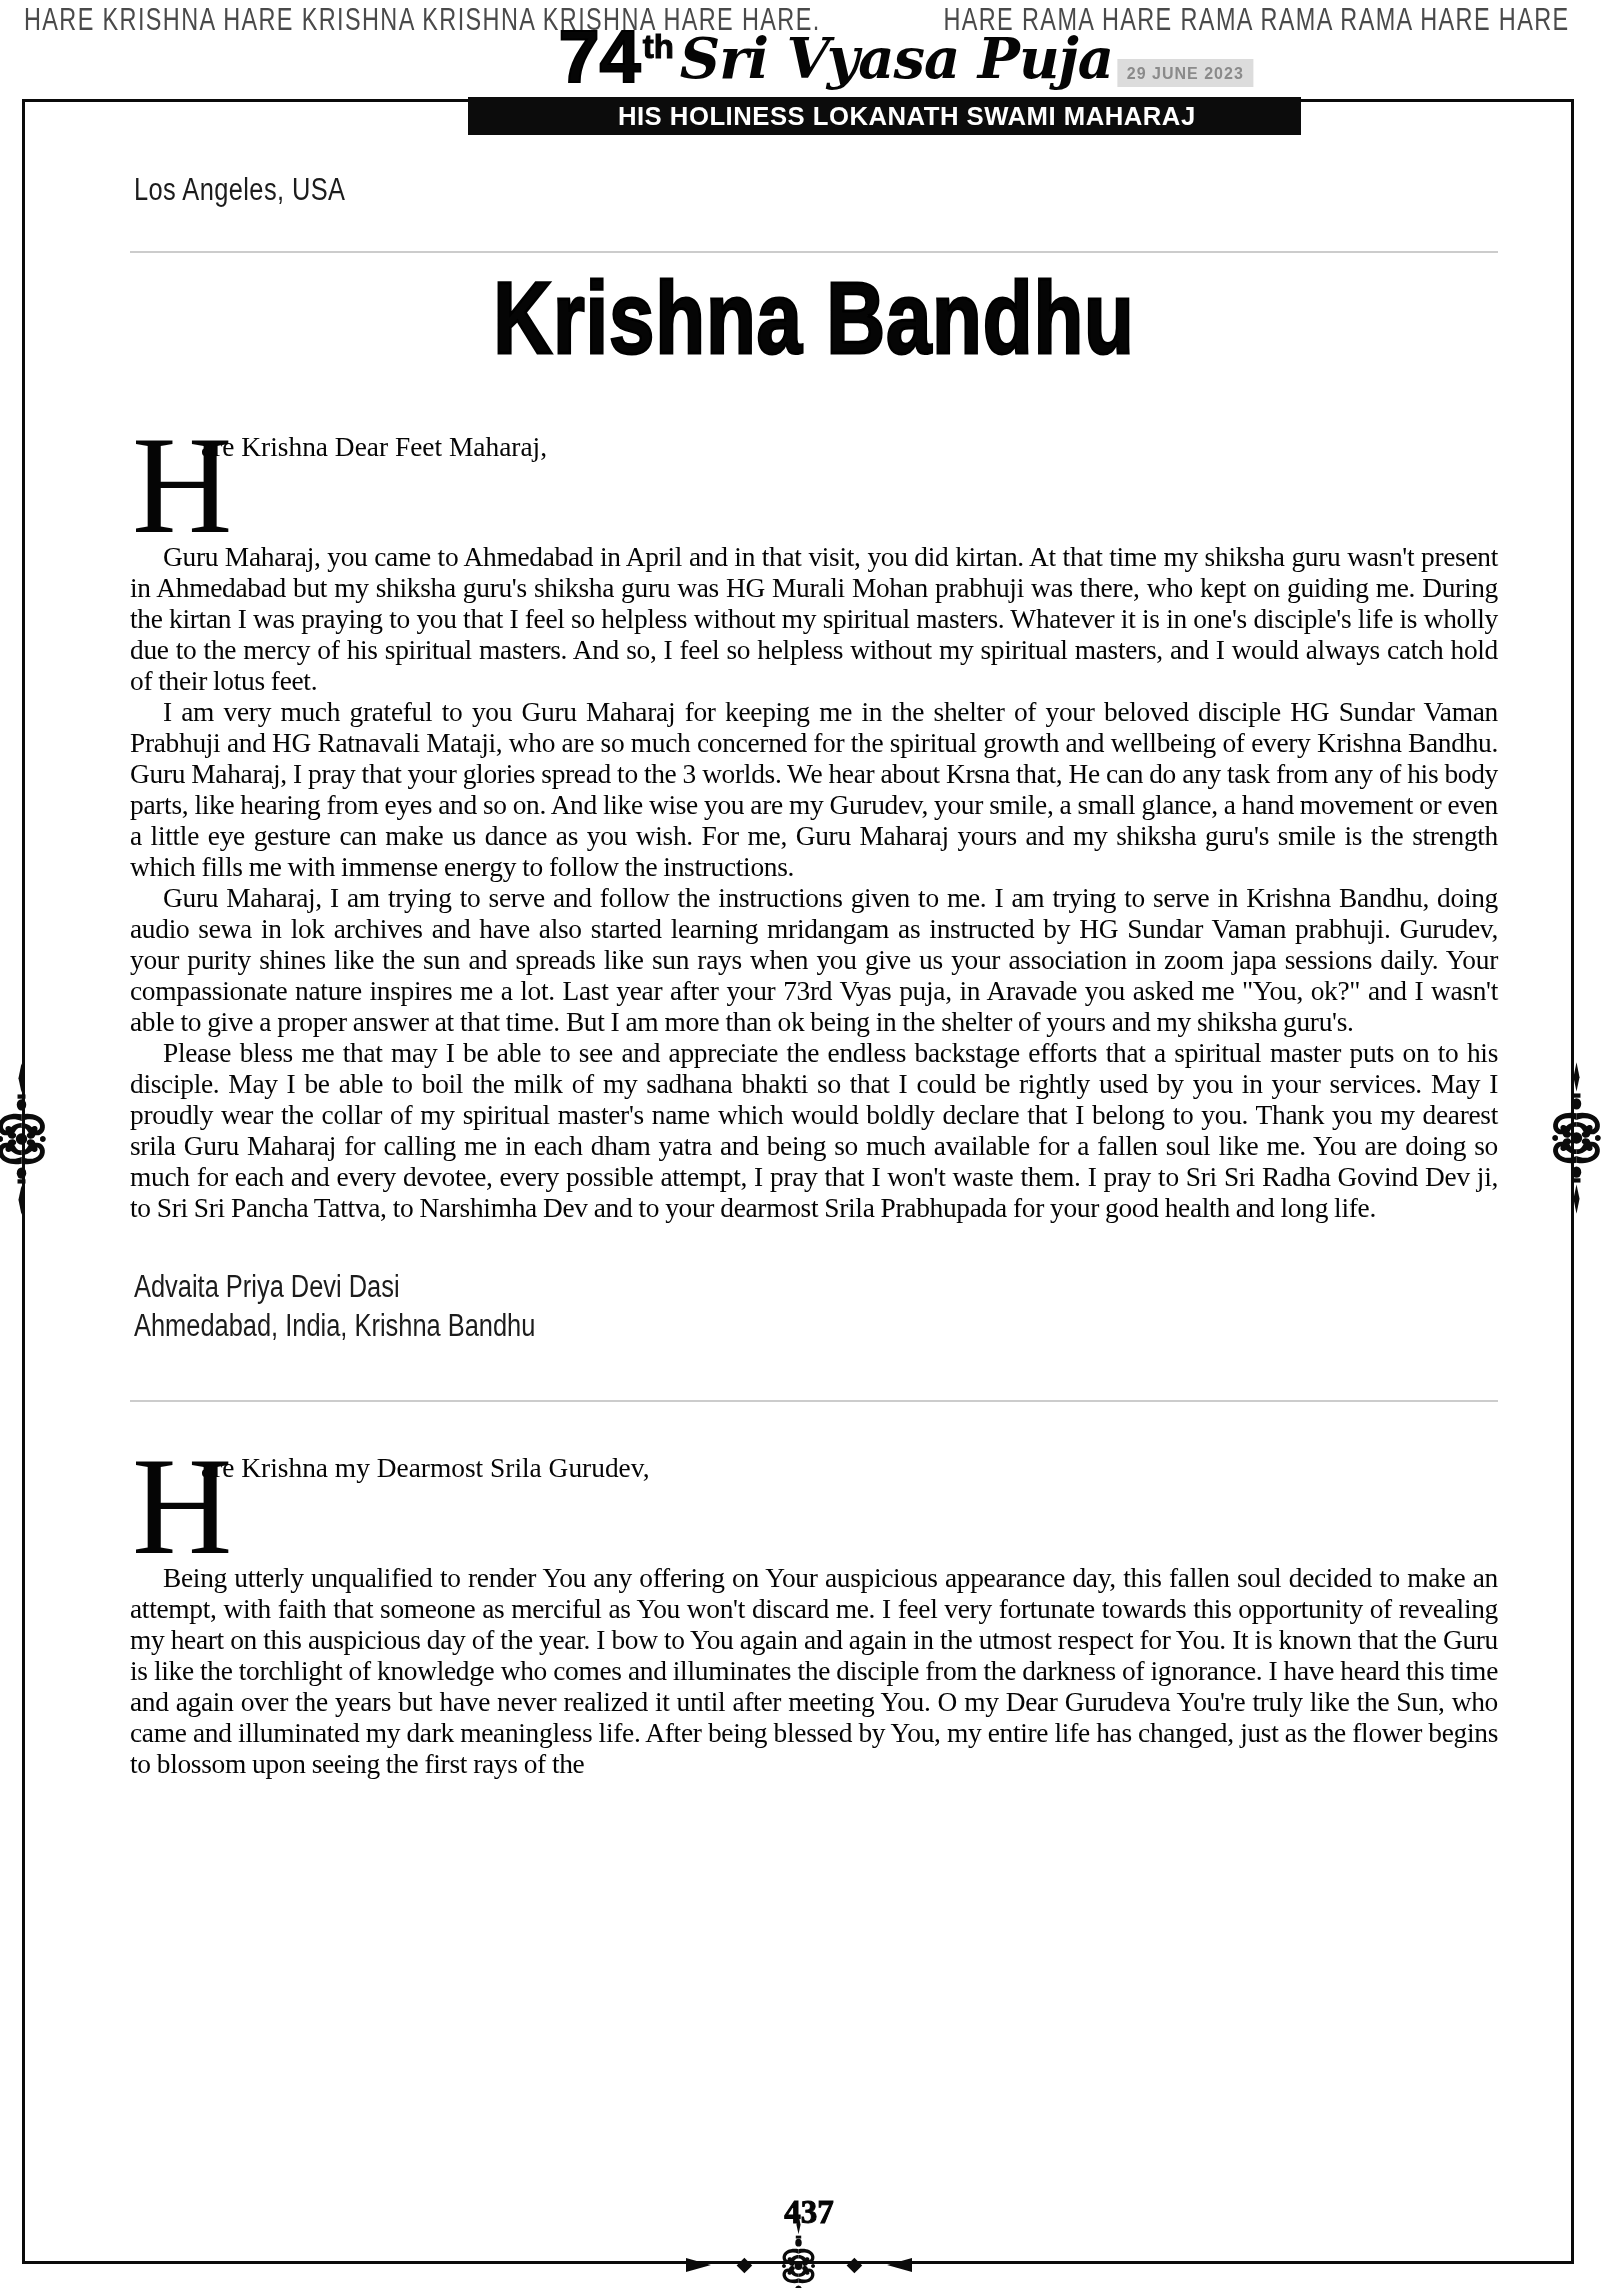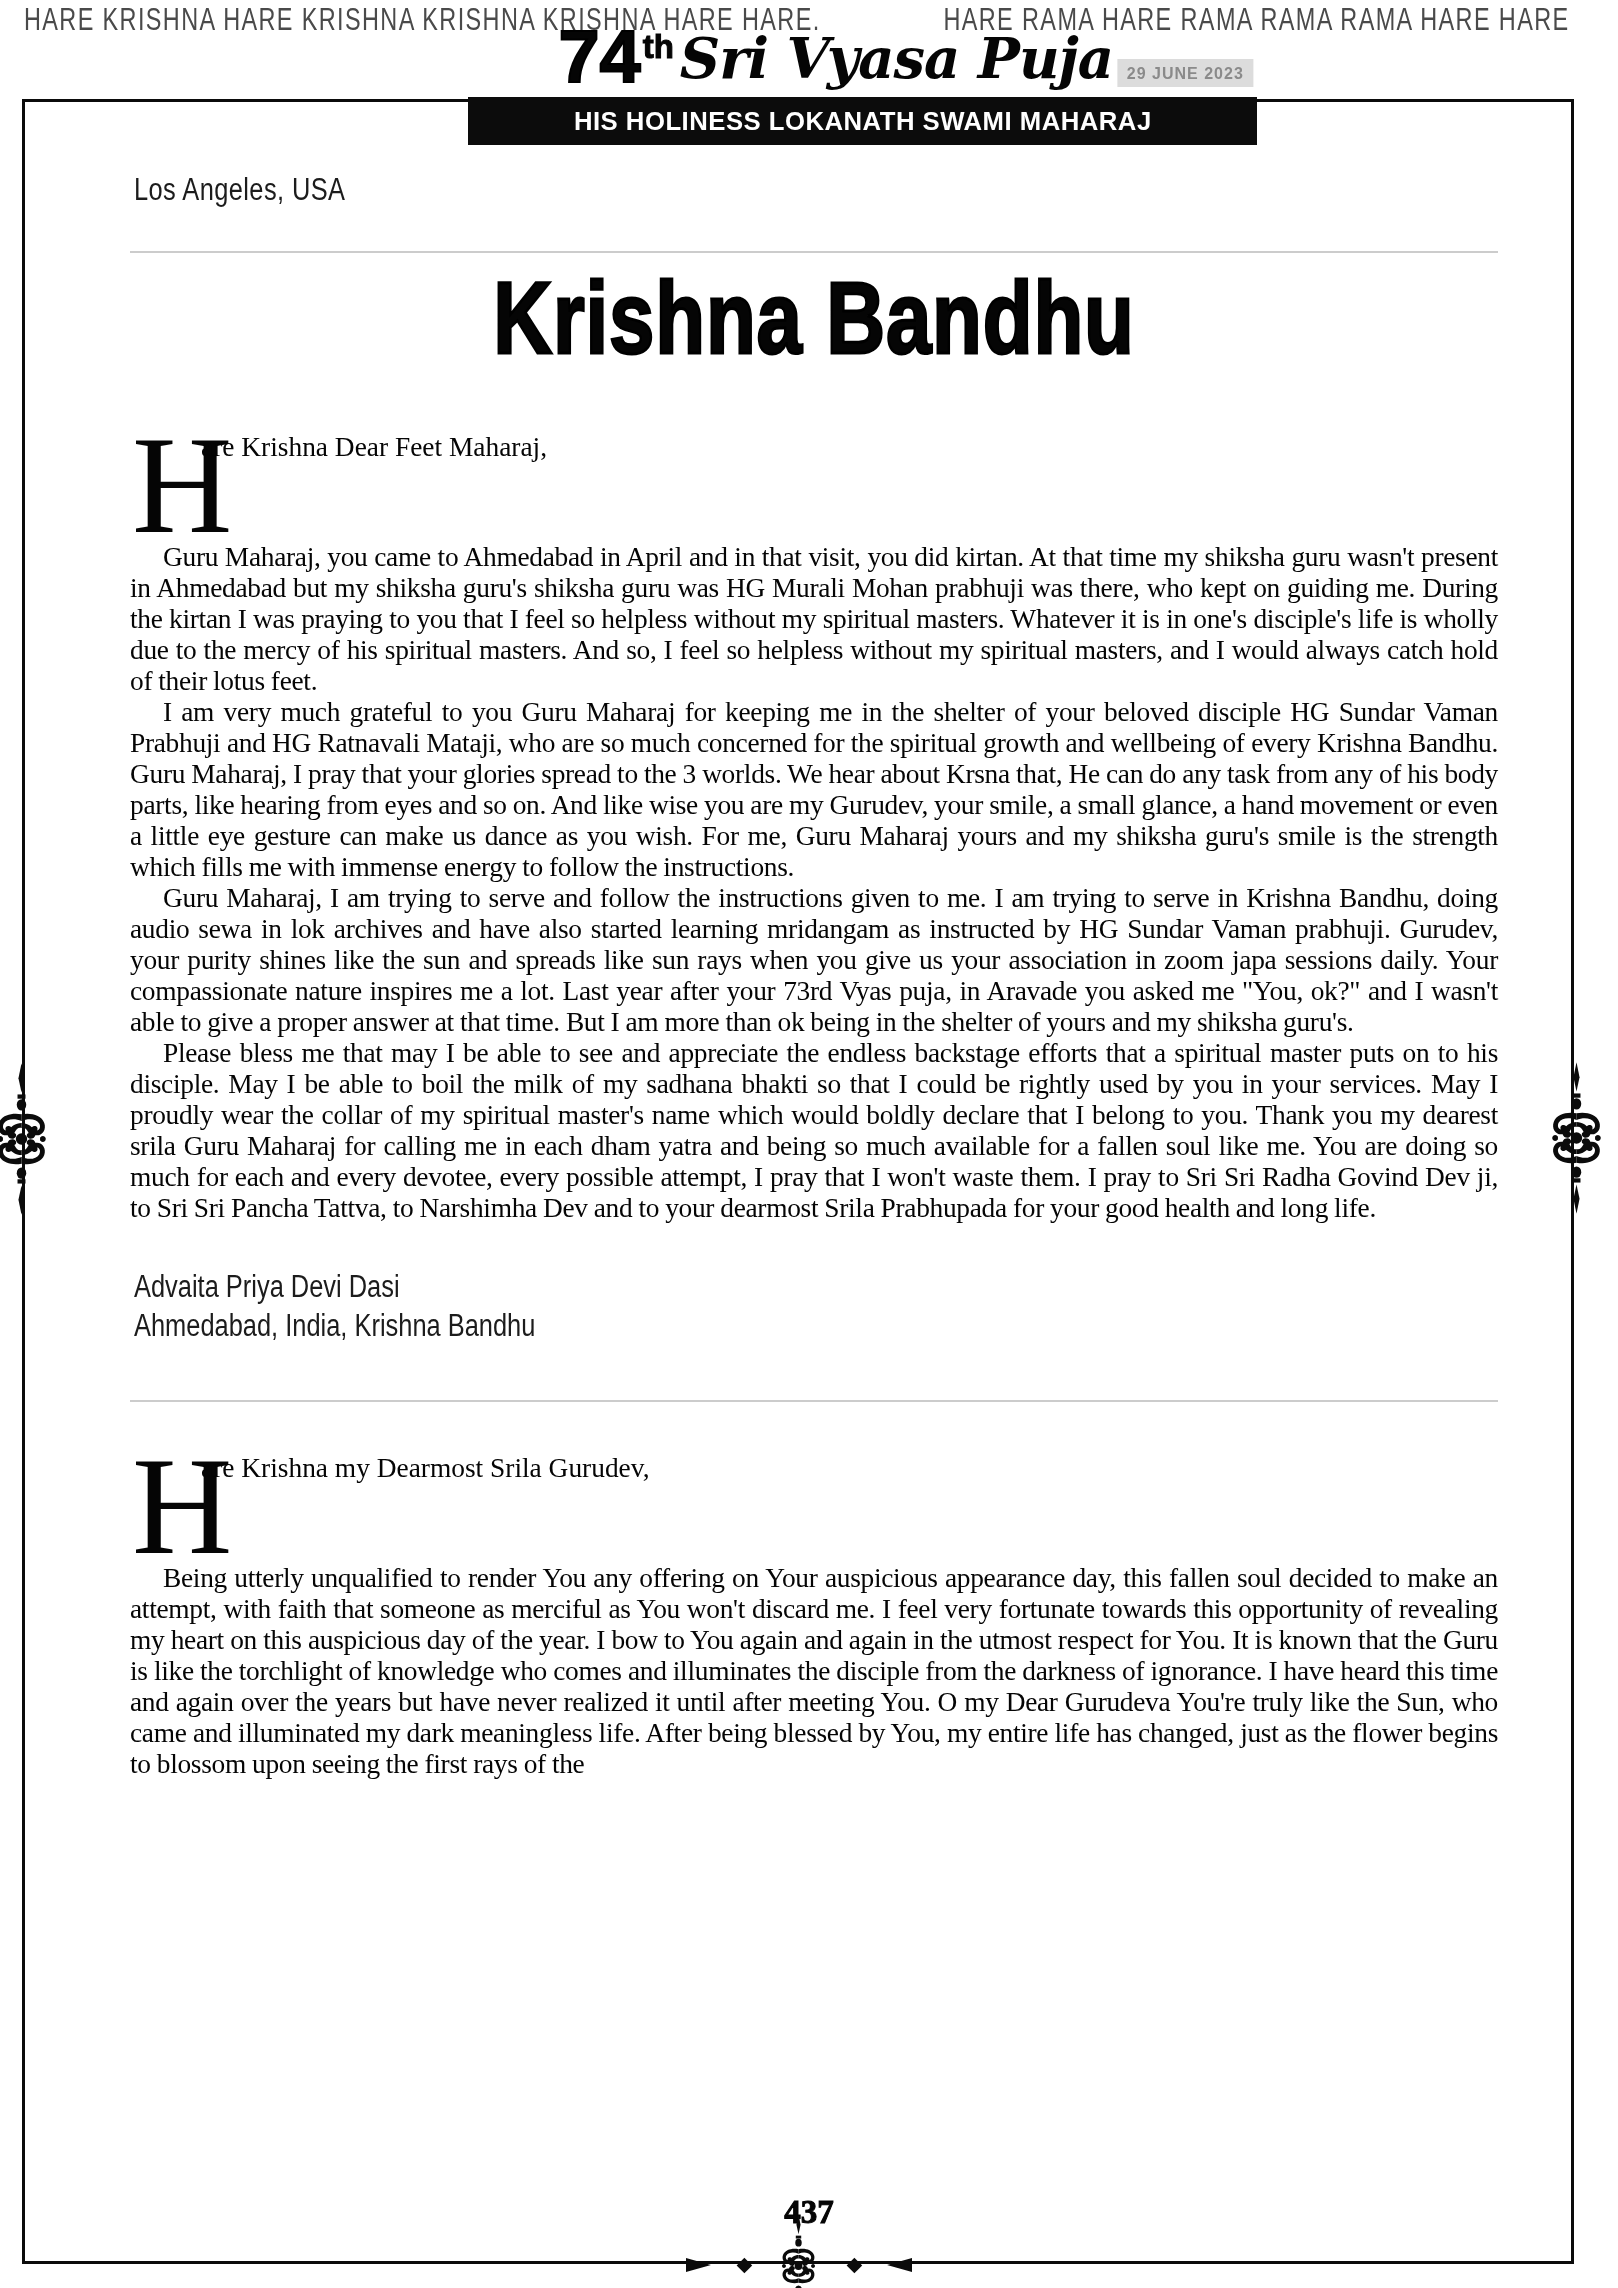--- a/index.html
+++ b/index.html
@@ -25,22 +25,22 @@
             font-size:56px;line-height:1;letter-spacing:-1px;margin-bottom:2px;}
   .date-badge{background:#dcdcdc;color:#8a8a8a;font-family:"Liberation Sans",sans-serif;
               font-weight:bold;font-size:16px;letter-spacing:1px;padding:5.9px 9.8px 4.9px 9.8px;
               margin:0 0 1px 3.9px;}
 
   
   .frame{position:absolute;left:21.6px;top:99px;width:1552px;height:2165px;
          border:3.9px solid #0b0b0b;box-sizing:border-box;}
 
   
-  .banner{position:absolute;left:468px;top:97px;width:789px;height:48px;background:#0c0c0c;
-          display:flex;align-items:center;justify-content:center;}
+  .banner{position:absolute;left:468px;top:97px;width:789px;height:38px;background:#0c0c0c;
+          display:flex;align-items:center;justify-content:center;padding-left:44px;}
   .banner span{color:#ffffff;font-family:"Liberation Sans",sans-serif;font-weight:bold;
                font-size:26.5px;letter-spacing:0.5px;transform:scaleX(.97);white-space:nowrap;}
 
   
   .orn-svg{position:absolute;}
   .orn-left{left:-6.9px;top:1063px;width:57px;height:152px;}
   .orn-right{left:1548px;top:1062px;width:57px;height:152px;}
   .orn-bottom{left:779px;top:2214px;width:39px;height:104px;}
   .b-diamond{position:absolute;top:2260px;width:10.8px;height:10.8px;background:#0b0b0b;
              transform:rotate(45deg);}

